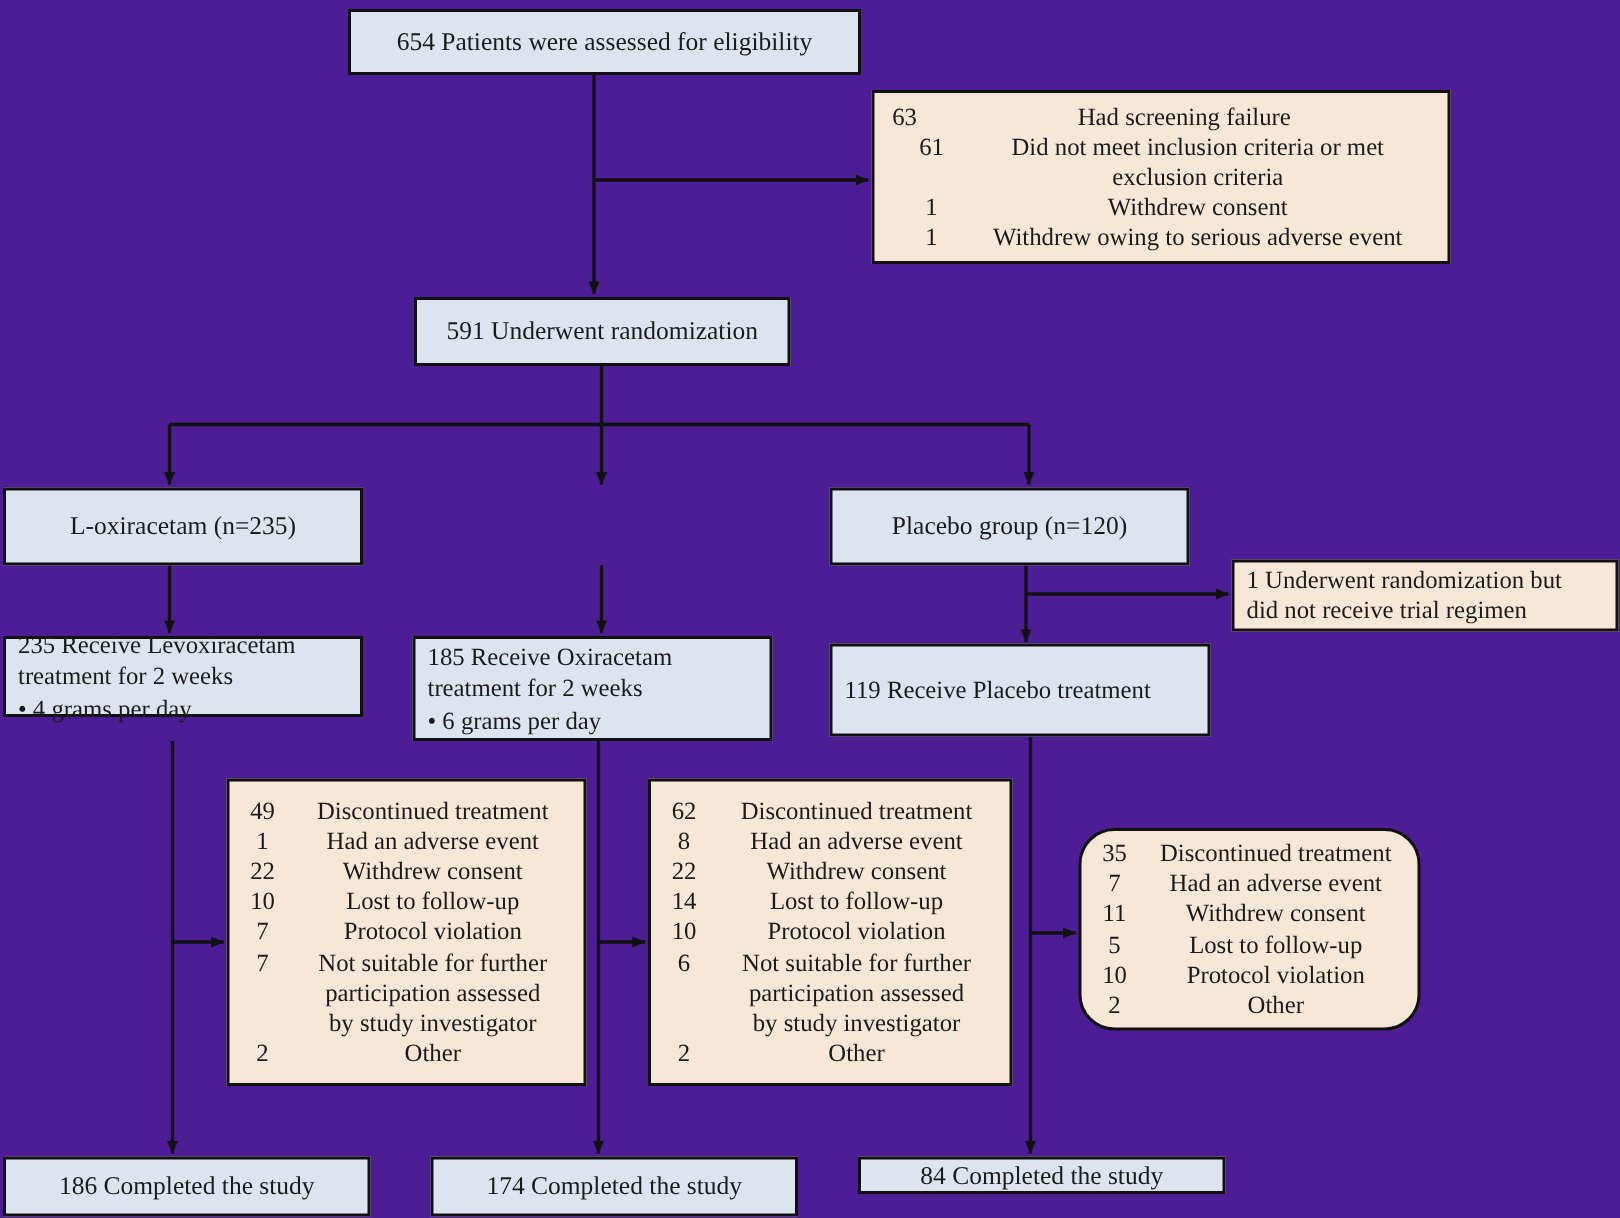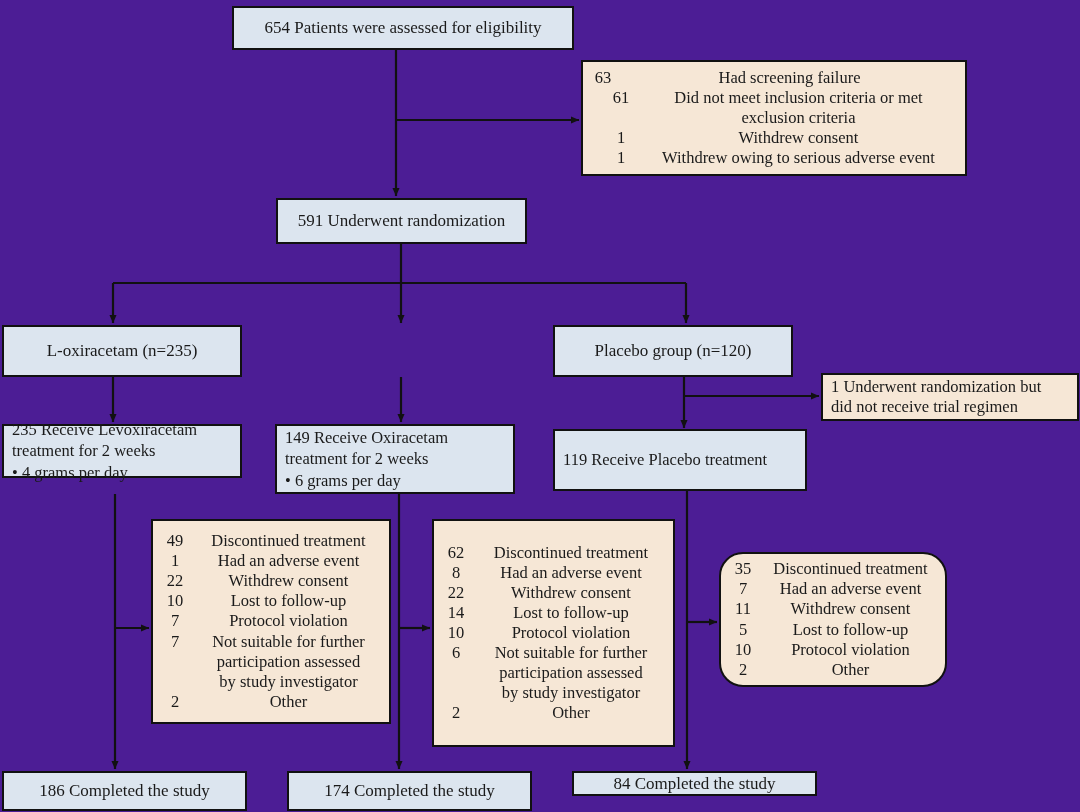--- a/index.html
+++ b/index.html
@@ -146,21 +146,21 @@
     <span>1 Underwent randomization but
 did not receive trial regimen</span>
   </div>
 
   <div class="node blue node-left" style="left:2px; top:424px; width:240px; height:54px;">
     <span>235 Receive Levoxiracetam</span>
     <span>treatment for 2 weeks</span>
     <span>• 4 grams per day</span>
   </div>
   <div class="node blue node-left" style="left:275px; top:424px; width:240px; height:70px;">
-    <span>149 Receive Oxiracetam</span>
+    <span>185 Receive Oxiracetam</span>
     <span>treatment for 2 weeks</span>
     <span>• 6 grams per day</span>
   </div>
   <div class="node blue node-left" style="left:553px; top:429px; width:254px; height:62px;">
     <span>119 Receive Placebo treatment</span>
   </div>
 
   <div class="node beige" style="left:151px; top:519px; width:240px; height:205px;">
     <ul class="numlist w28">
       <li><span class="num">49</span><span class="txt">Discontinued treatment</span></li>
@@ -168,21 +168,21 @@
       <li><span class="num">22</span><span class="txt">Withdrew consent</span></li>
       <li><span class="num">10</span><span class="txt">Lost to follow-up</span></li>
       <li><span class="num">7</span><span class="txt">Protocol violation</span></li>
       <li><span class="num">7</span><span class="txt">Not suitable for further
 participation assessed
 by study investigator</span></li>
       <li><span class="num">2</span><span class="txt">Other</span></li>
     </ul>
   </div>
 
-  <div class="node beige" style="left:432px; top:519px; width:243px; height:228px;">
+  <div class="node beige" style="left:432px; top:519px; width:243px; height:205px;">
     <ul class="numlist w28">
       <li><span class="num">62</span><span class="txt">Discontinued treatment</span></li>
       <li><span class="num">8</span><span class="txt">Had an adverse event</span></li>
       <li><span class="num">22</span><span class="txt">Withdrew consent</span></li>
       <li><span class="num">14</span><span class="txt">Lost to follow-up</span></li>
       <li><span class="num">10</span><span class="txt">Protocol violation</span></li>
       <li><span class="num">6</span><span class="txt">Not suitable for further
 participation assessed
 by study investigator</span></li>
       <li><span class="num">2</span><span class="txt">Other</span></li>

